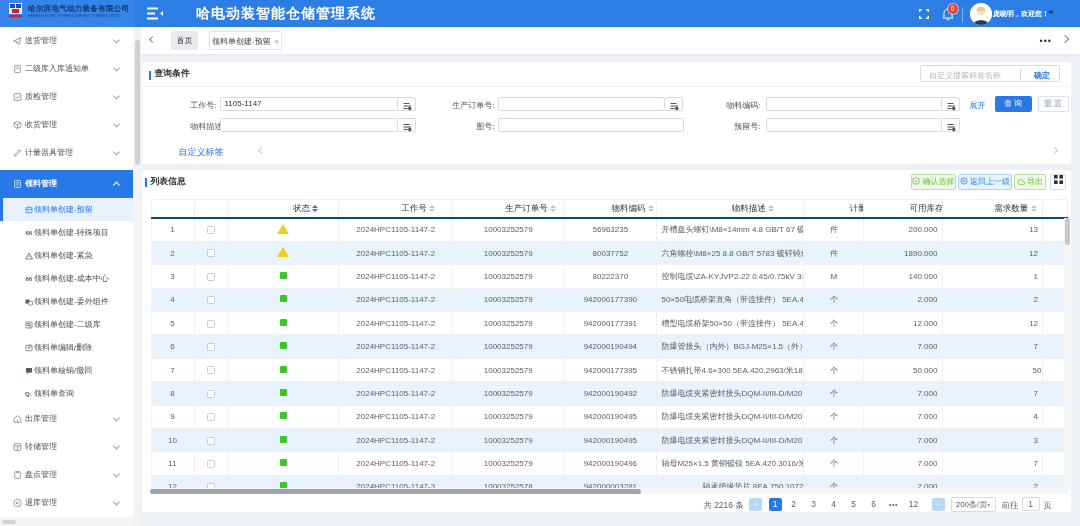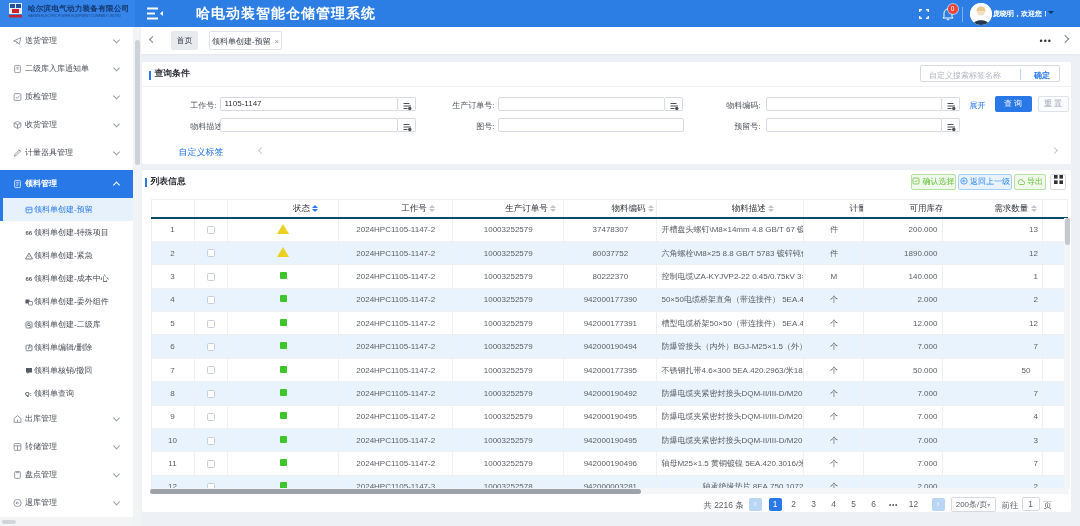--- a/index.html
+++ b/index.html
@@ -428,21 +428,21 @@
       <th>可用库存数量<span class="sort"><i class="u"></i><i class="d"></i></span></th>
       <th>需求数量<span class="sort"><i class="u"></i><i class="d"></i></span></th>
       <th></th>
     </tr>
     <tr>
           <td>1</td>
           <td><span class="cb"></span></td>
           <td><span class="tri"></span></td>
           <td>2024HPC1105-1147-2</td>
           <td>10003252579</td>
-          <td>37478307</td>
+          <td>56963235</td>
           <td style="text-align:left;padding-left:4px;">开槽盘头螺钉\M8×14mm 4.8 GB/T 67 镀</td>
           <td>件</td>
           <td style="text-align:right;padding-right:5px;">200.000</td>
           <td style="text-align:right;padding-right:4.5px;">13</td>
           <td></td>
         </tr>
     <tr class="alt">
           <td>2</td>
           <td><span class="cb"></span></td>
           <td><span class="tri"></span></td>
@@ -510,21 +510,21 @@
     <tr>
           <td>7</td>
           <td><span class="cb"></span></td>
           <td><span class="sq"></span></td>
           <td>2024HPC1105-1147-2</td>
           <td>10003252579</td>
           <td>942000177395</td>
           <td style="text-align:left;padding-left:4px;">不锈钢扎带4.6×300 5EA.420.2963/米18</td>
           <td>个</td>
           <td style="text-align:right;padding-right:5px;">50.000</td>
-          <td style="text-align:right;padding-right:12px;">50</td>
+          <td style="text-align:right;padding-right:1px;">50</td>
           <td></td>
         </tr>
     <tr class="alt">
           <td>8</td>
           <td><span class="cb"></span></td>
           <td><span class="sq"></span></td>
           <td>2024HPC1105-1147-2</td>
           <td>10003252579</td>
           <td>942000190492</td>
           <td style="text-align:left;padding-left:4px;">防爆电缆夹紧密封接头DQM-II/III-D/M20</td>

